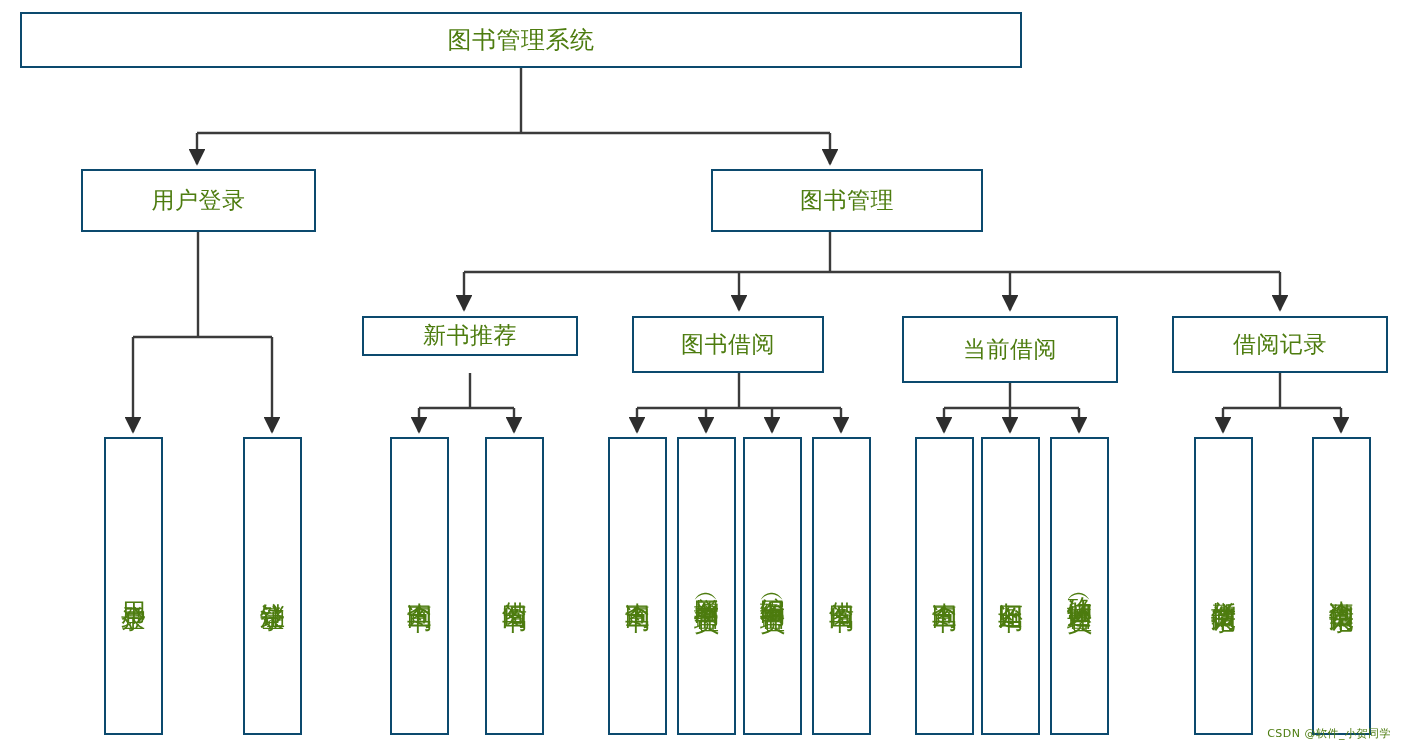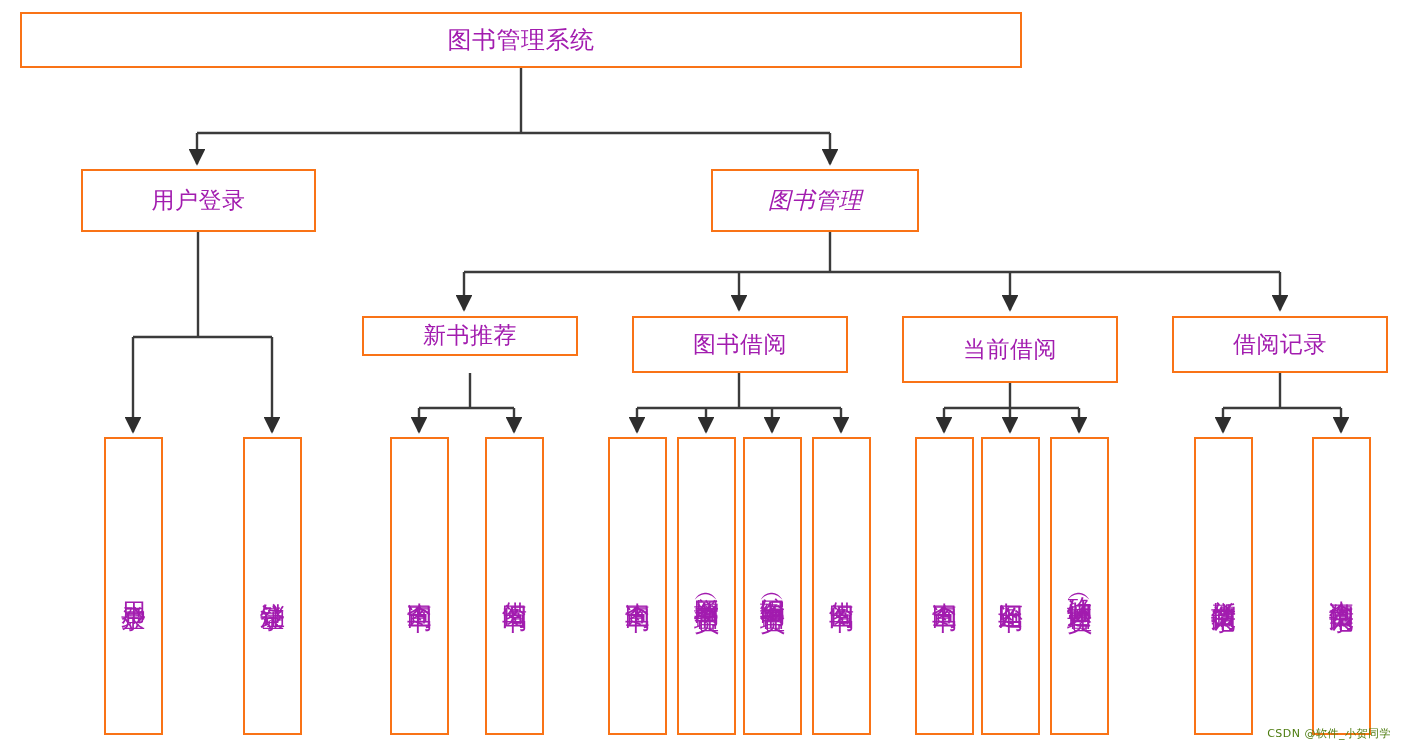--- a/index.html
+++ b/index.html
@@ -23,25 +23,25 @@
     left: 0;
     top: 0;
     width: 1405px;
     height: 747px;
     pointer-events: none;
   }
   .node {
     position: absolute;
     box-sizing: border-box;
     background: #ffffff;
-    border: 2px solid #f97316;
+    border: 2px solid #0c4a6e;
     display: flex;
     align-items: center;
     justify-content: center;
-    color: #a21caf;
+    color: #4d7c0f;
     z-index: 2;
   }
   .node-label {
     text-align: center;
     line-height: 1.18;
     letter-spacing: 0.5px;
   }
   
   .node.horiz .node-label {
     writing-mode: horizontal-tb;
@@ -132,29 +132,29 @@
   </svg>
 
   <div class="node horiz root" style="left:20px; top:12px; width:1002px; height:56px;">
     <span class="node-label">图书管理系统</span>
   </div>
 
   <div class="node horiz" style="left:81px; top:169px; width:235px; height:63px;">
     <span class="node-label">用户登录</span>
   </div>
 
-  <div class="node horiz" style="left:711px; top:169px; width:208px; height:63px;font-style:italic;">
+  <div class="node horiz" style="left:711px; top:169px; width:272px; height:63px;">
     <span class="node-label">图书管理</span>
   </div>
 
   <div class="node horiz" style="left:362px; top:316px; width:216px; height:40px;">
     <span class="node-label">新书推荐</span>
   </div>
 
-  <div class="node horiz" style="left:632px; top:316px; width:216px; height:57px;">
+  <div class="node horiz" style="left:632px; top:316px; width:192px; height:57px;">
     <span class="node-label">图书借阅</span>
   </div>
 
   <div class="node horiz" style="left:902px; top:316px; width:216px; height:67px;">
     <span class="node-label">当前借阅</span>
   </div>
 
   <div class="node horiz" style="left:1172px; top:316px; width:216px; height:57px;">
     <span class="node-label">借阅记录</span>
   </div>

